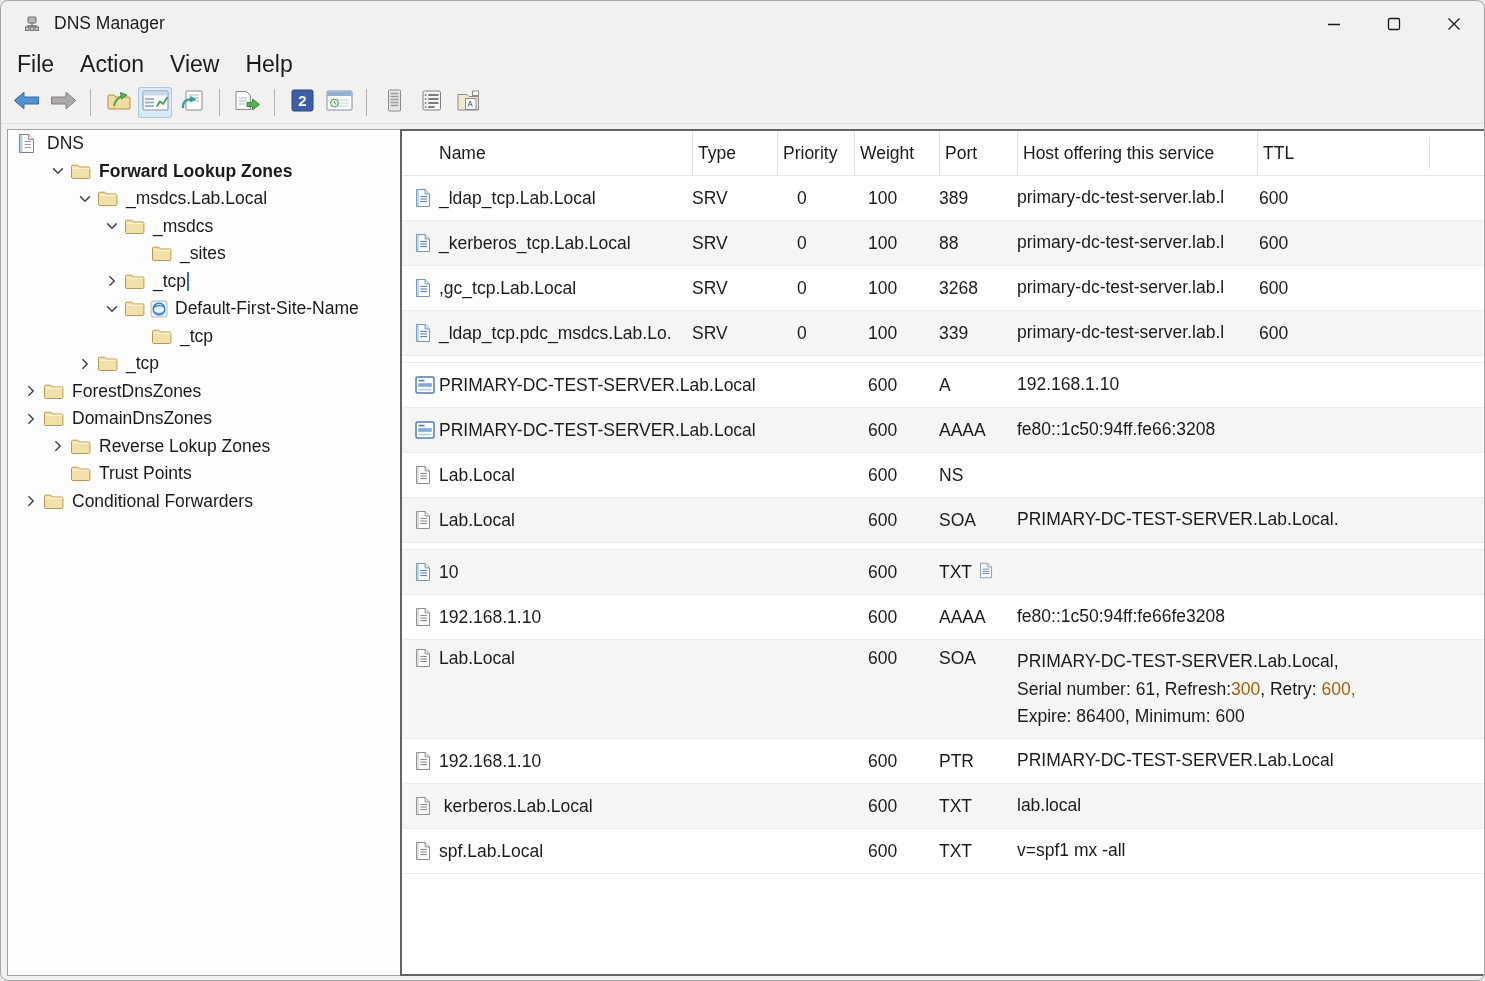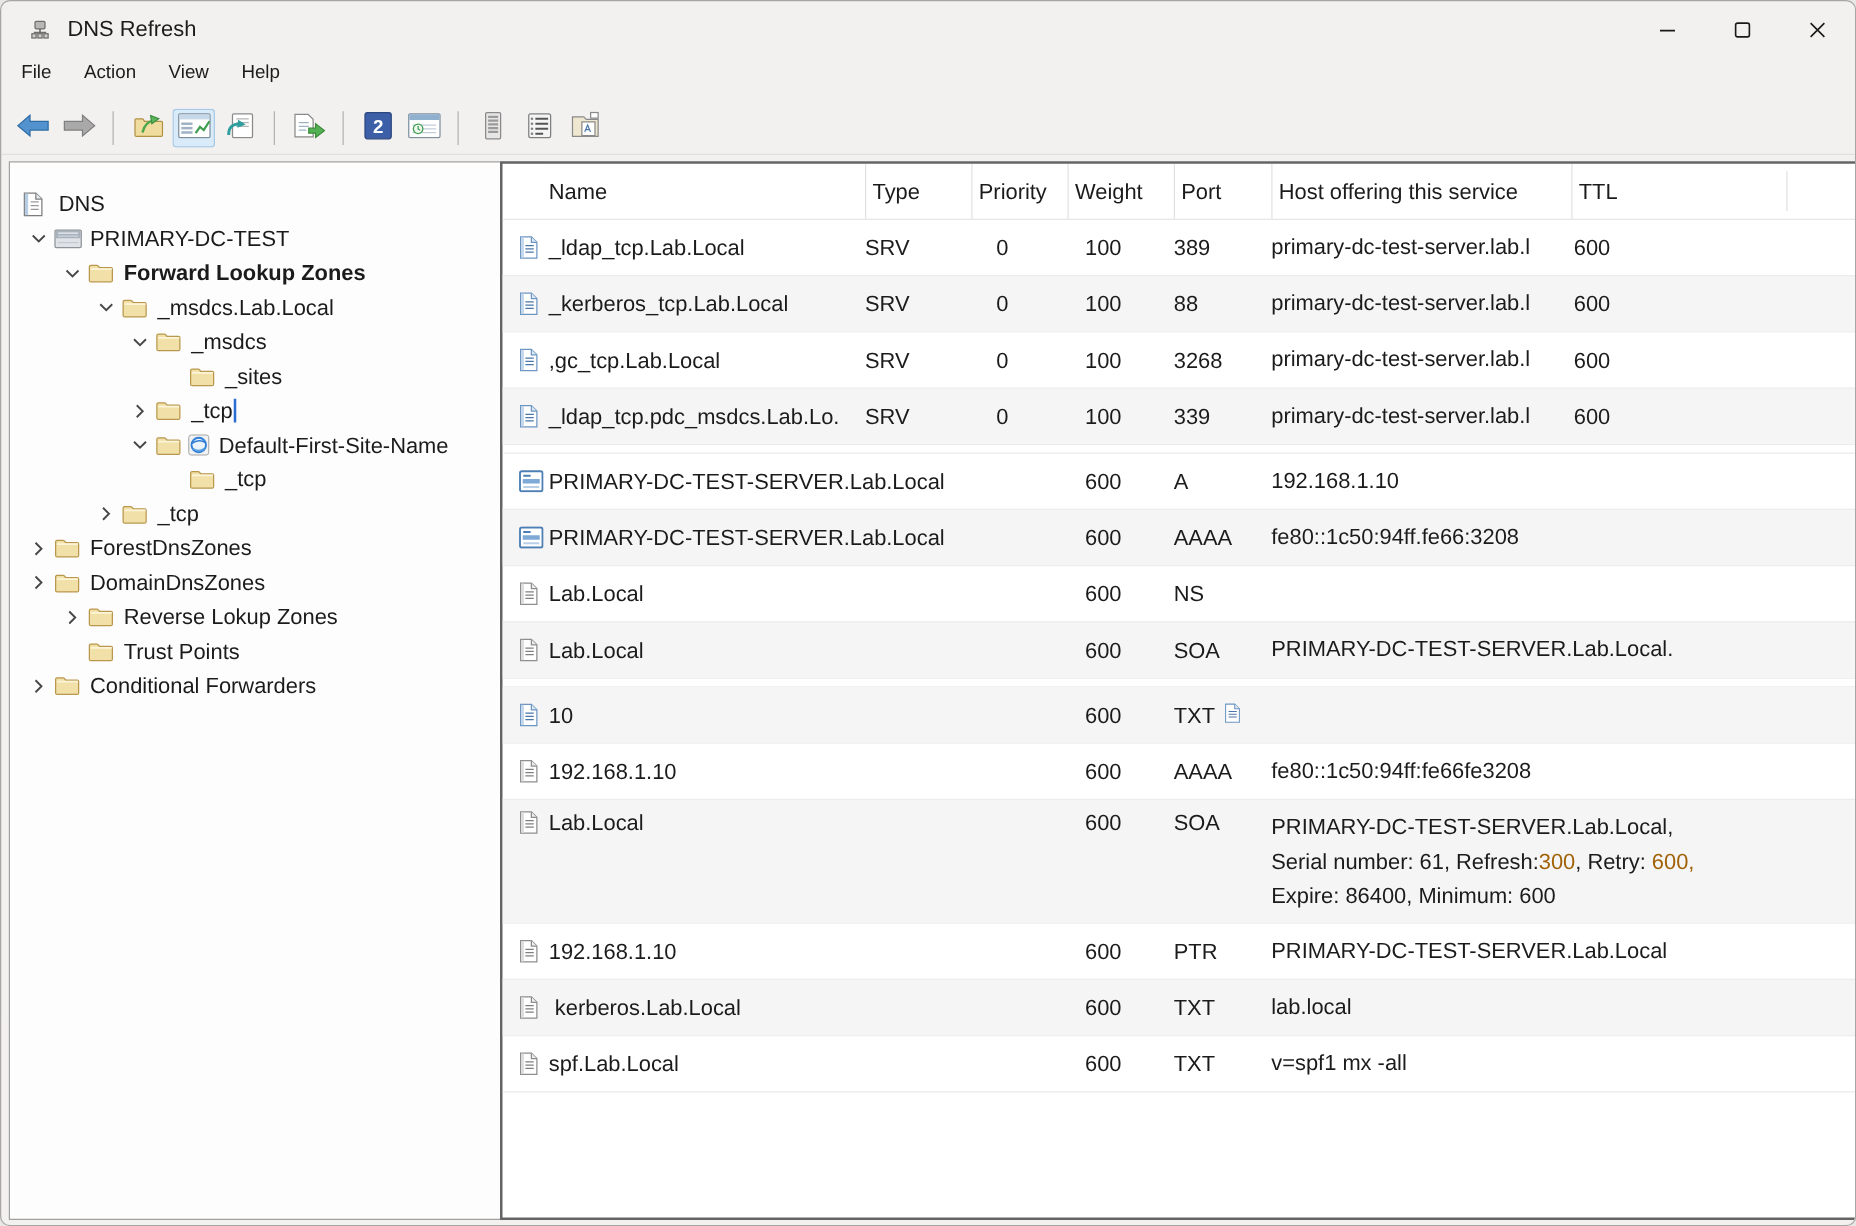--- a/index.html
+++ b/index.html
@@ -5,32 +5,32 @@
   html,body{margin:0;padding:0;background:#e9e7e5;font-family:"Liberation Sans",sans-serif;}
   .window{position:relative;width:1485px;height:981px;background:#f3f1f0;border:1px solid #a8a6a4;
           border-radius:8px;overflow:hidden;color:#1b1b1b;box-sizing:border-box;}
   
   .titlebar{height:45px;display:flex;align-items:center;padding-left:22px;}
   .app-icon{width:18px;height:18px;display:flex;align-items:center;}
   .title{margin-left:13px;font-size:17.5px;}
   .win-controls{margin-left:auto;display:flex;height:100%;}
   .wc{width:60px;height:100%;display:flex;align-items:center;justify-content:center;}
   
-  .menubar{height:36px;display:flex;align-items:flex-start;padding-left:3px;font-size:15px;}
+  .menubar{height:36px;display:flex;align-items:center;padding-left:3px;font-size:23px;}
   .menu-item{padding:3px 13px;border-radius:4px;}
   
   .toolbar{height:41px;display:flex;align-items:center;padding-left:8px;gap:3px;
            border-bottom:1px solid #e2e0de;}
   .tb{width:34px;height:31px;display:flex;align-items:center;justify-content:center;border-radius:3px;}
   .tb.active{background:#d9eaf8;box-shadow:0 0 0 1px #a6c9e6 inset;}
   .tb-sep{width:1px;height:27px;background:#b5b3b1;margin:0 7px;}
   
   .content{position:absolute;top:128px;left:0;right:0;bottom:0;}
   .tree-pane{position:absolute;left:6px;top:0;width:428px;bottom:4px;background:#fdfdfd;
-             border:1px solid #a3a1a0;box-sizing:border-box;padding-top:20px;overflow:hidden;}
+             border:1px solid #a3a1a0;box-sizing:border-box;padding-top:0;overflow:hidden;}
   .list-pane{position:absolute;left:399px;top:0;width:1300px;bottom:4px;background:#ffffff;
              border:2px solid #646464;box-sizing:border-box;overflow:hidden;}
   
   .trow{height:27.5px;display:flex;align-items:center;font-size:17.5px;white-space:pre;}
   .exp{width:25px;display:flex;align-items:center;justify-content:center;flex:none;}
   .ticon{width:26px;display:flex;align-items:center;flex:none;}
   .ticon2{width:22px;display:flex;align-items:center;flex:none;}
   .tlabel{margin-left:3px;}
   .caret-bar{width:1.5px;height:19px;background:#2b6cd4;margin-left:1px;}
   
@@ -65,21 +65,21 @@
     <span class="app-icon">
       <svg width="18" height="18" viewBox="0 0 18 18">
           <rect x="5" y="2" width="8" height="6" rx="1" fill="#b9b7b5" stroke="#6f6d6b"></rect>
           <line x1="9" y1="8" x2="9" y2="11" stroke="#6f6d6b" stroke-width="1.4"></line>
           <line x1="4" y1="11" x2="14" y2="11" stroke="#6f6d6b" stroke-width="1.4"></line>
           <rect x="2.5" y="12" width="3.4" height="3.4" fill="#cfcdcb" stroke="#6f6d6b"></rect>
           <rect x="7.3" y="12" width="3.4" height="3.4" fill="#cfcdcb" stroke="#6f6d6b"></rect>
           <rect x="12.1" y="12" width="3.4" height="3.4" fill="#cfcdcb" stroke="#6f6d6b"></rect>
         </svg>
     </span>
-    <span class="title">DNS Refresh</span>
+    <span class="title">DNS Manager</span>
     <div class="win-controls">
       <div class="wc">
         <svg width="14" height="14" viewBox="0 0 14 14">
             <line x1="1" y1="7.5" x2="13" y2="7.5" stroke="#1a1a1a" stroke-width="1.3"></line>
           </svg>
       </div>
       <div class="wc">
         <svg width="14" height="14" viewBox="0 0 14 14">
             <rect x="1.5" y="1.5" width="11" height="11" rx="1.5" fill="none" stroke="#1a1a1a" stroke-width="1.3"></rect>
           </svg>
@@ -202,29 +202,20 @@
   <div class="content">
     <div class="tree-pane" id="treePane">
         <div class="trow" style="padding-left: 10px;"><span class="ticon"><svg width="17" height="21" viewBox="0 0 17 21">
               <path d="M1.5 1.5h9.2l4.8 4.8v13.2H1.5z" fill="#fff" stroke="#7d7d7d"></path>
               <path d="M10.7 1.5v4.8h4.8" fill="#e9eef4" stroke="#7d7d7d"></path>
               <rect x="1.9" y="1.9" width="2.6" height="17.2" fill="#b7cde4"></rect>
               <line x1="6.5" y1="8.5" x2="13" y2="8.5" stroke="#9b9b9b"></line>
               <line x1="6.5" y1="11.5" x2="13" y2="11.5" stroke="#9b9b9b"></line>
               <line x1="6.5" y1="14.5" x2="13" y2="14.5" stroke="#9b9b9b"></line>
             </svg></span><span class="tlabel">DNS</span></div>
-        <div class="trow" style="padding-left: 10px;"><span class="exp"><svg width="12" height="8" viewBox="0 0 12 8">
-              <path d="M1.2 1.4l4.8 4.8 4.8-4.8" fill="none" stroke="#474747" stroke-width="1.5"></path>
-            </svg></span><span class="ticon"><svg width="23" height="18" viewBox="0 0 23 18">
-              <rect x="1" y="2" width="21" height="14" rx="1" fill="#dfe3e8" stroke="#8e9299"></rect>
-              <rect x="1.6" y="2.6" width="19.8" height="6" fill="#aab3bd"></rect>
-              <line x1="3.5" y1="4.5" x2="19.5" y2="4.5" stroke="#e9eef3"></line>
-              <line x1="3.5" y1="6.8" x2="19.5" y2="6.8" stroke="#ccd4db"></line>
-              <line x1="3.5" y1="12" x2="19.5" y2="12" stroke="#c3c9d0"></line>
-            </svg></span><span class="tlabel">PRIMARY-DC-TEST</span></div>
         <div class="trow" style="padding-left: 37px; font-weight: bold;"><span class="exp"><svg width="12" height="8" viewBox="0 0 12 8">
               <path d="M1.2 1.4l4.8 4.8 4.8-4.8" fill="none" stroke="#474747" stroke-width="1.5"></path>
             </svg></span><span class="ticon"><svg width="21" height="17" viewBox="0 0 21 17">
               <path d="M1.5 3.4c0-.7.5-1.2 1.2-1.2h4.8c.4 0 .8.2 1 .5l1 1.3h9.3c.6 0 1.1.5 1.1 1.1v9.2c0 .7-.5 1.2-1.2 1.2H2.7c-.7 0-1.2-.5-1.2-1.2V3.4z" fill="#f1e1a8" stroke="#b9974d"></path>
               <path d="M2.6 5.3h16.8" stroke="#fcf4d8" stroke-width="1.3"></path>
             </svg></span><span class="tlabel">Forward Lookup Zones</span></div>
         <div class="trow" style="padding-left: 64px;"><span class="exp"><svg width="12" height="8" viewBox="0 0 12 8">
               <path d="M1.2 1.4l4.8 4.8 4.8-4.8" fill="none" stroke="#474747" stroke-width="1.5"></path>
             </svg></span><span class="ticon"><svg width="21" height="17" viewBox="0 0 21 17">
               <path d="M1.5 3.4c0-.7.5-1.2 1.2-1.2h4.8c.4 0 .8.2 1 .5l1 1.3h9.3c.6 0 1.1.5 1.1 1.1v9.2c0 .7-.5 1.2-1.2 1.2H2.7c-.7 0-1.2-.5-1.2-1.2V3.4z" fill="#f1e1a8" stroke="#b9974d"></path>

